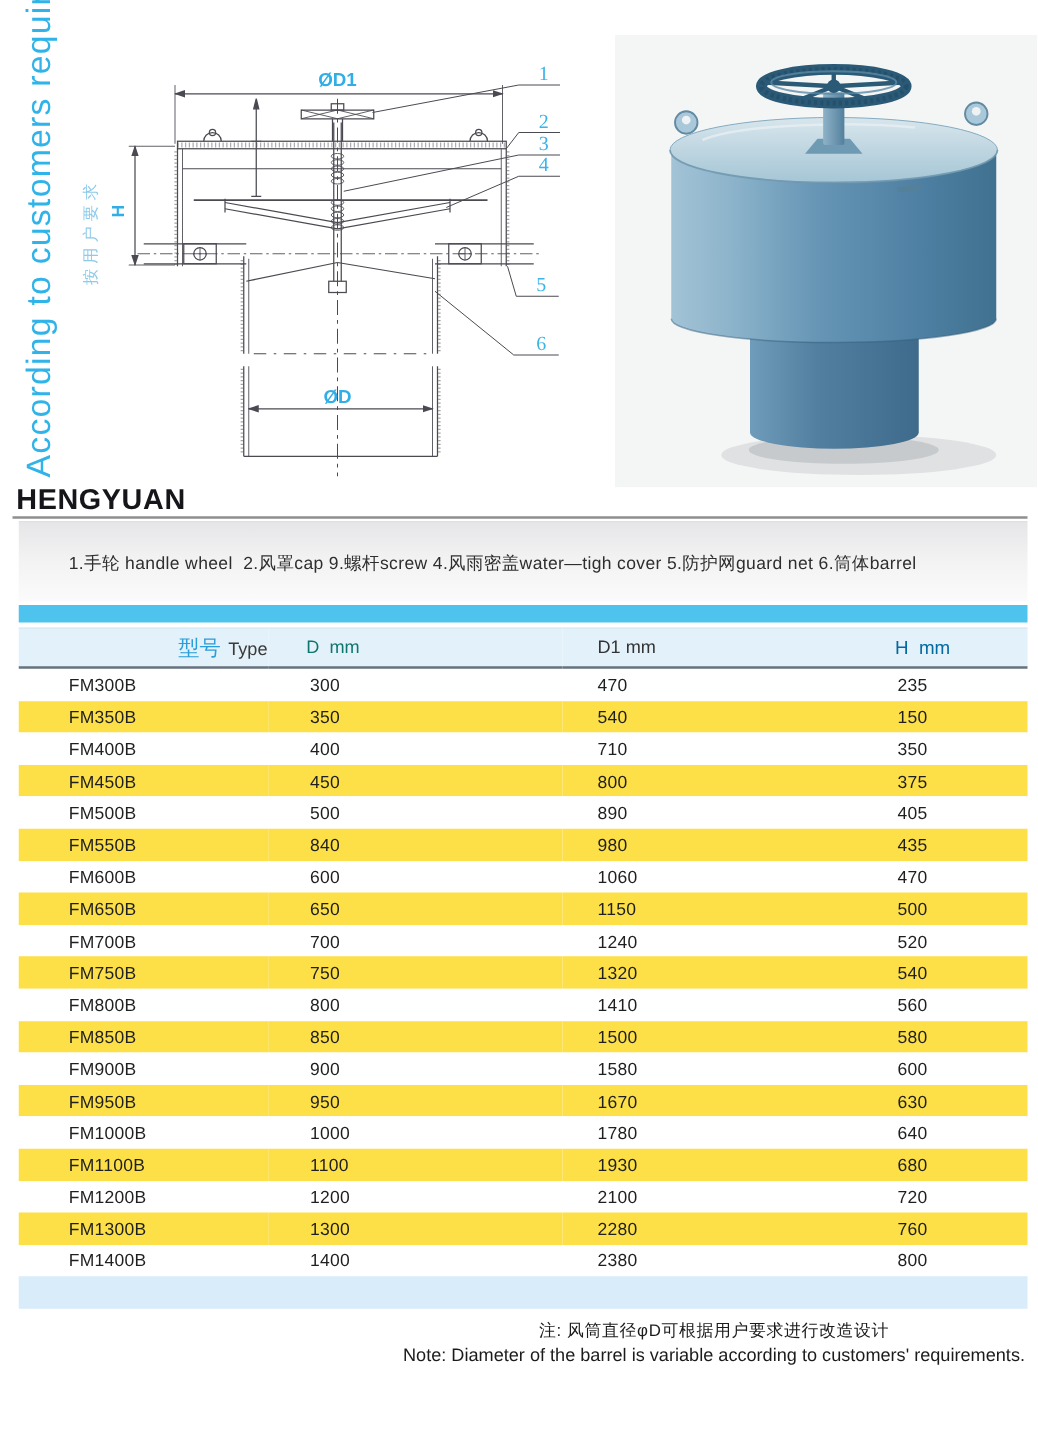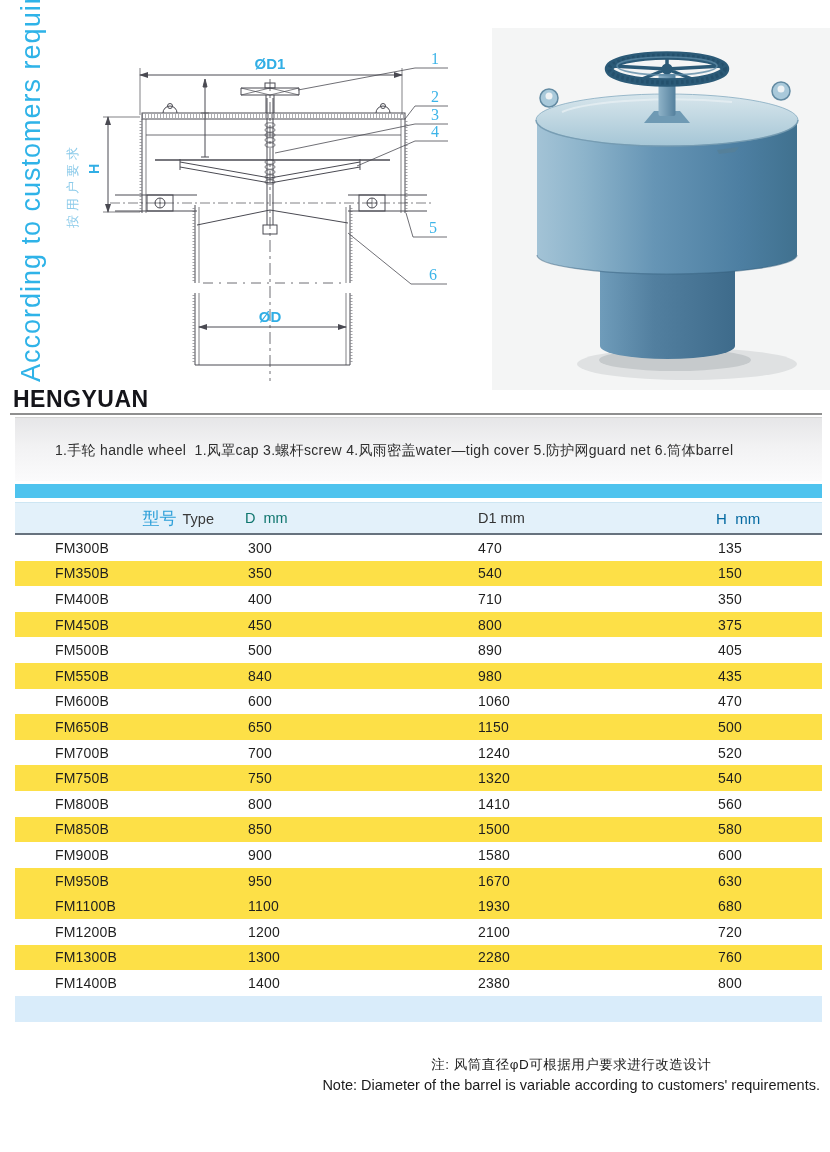--- a/index.html
+++ b/index.html
@@ -259,21 +259,21 @@
       <path d="M175,41 L120,38 M175,41 L230,38 M175,41 L150,51 M175,41 L200,51 M175,41 L175,28" stroke="#2b5a77" stroke-width="3.5" fill="none"></path>
       <circle cx="175" cy="41" r="5.5" fill="#2b5a77"></circle>
       <ellipse cx="175" cy="38" rx="50" ry="9" fill="none" stroke="#5d89a5" stroke-width="1.6" opacity="0.8"></ellipse>
     </svg>
   </div>
 
   <h1 class="brand-title">HENGYUAN</h1>
   <div class="brand-rule"></div>
 
   <div class="legend-box">
-    <div class="legend-text">1.手轮 handle wheel  1.风罩cap 3.螺杆screw 4.风雨密盖water—tigh cover 5.防护网guard net 6.筒体barrel</div>
+    <div class="legend-text">1.手轮 handle wheel  2.风罩cap 9.螺杆screw 4.风雨密盖water—tigh cover 5.防护网guard net 6.筒体barrel</div>
   </div>
 
   <div class="accent-bar"></div>
 
   <table class="spec-table">
     <colgroup>
         <col class="c1">
         <col class="c2">
         <col class="c3">
         <col class="c4">
@@ -285,21 +285,21 @@
         <th class="h-d1">D1 mm</th>
         <th class="h-h">H  mm</th>
       </tr>
     </thead>
     <tbody>
 
         <tr>
           <td class="c-type">FM300B</td>
           <td class="c-d">300</td>
           <td class="c-d1">470</td>
-          <td class="c-h">135</td>
+          <td class="c-h">235</td>
         </tr>
 
         <tr class="alt">
           <td class="c-type">FM350B</td>
           <td class="c-d">350</td>
           <td class="c-d1">540</td>
           <td class="c-h">150</td>
         </tr>
 
         <tr>
@@ -379,20 +379,26 @@
           <td class="c-h">600</td>
         </tr>
 
         <tr class="alt">
           <td class="c-type">FM950B</td>
           <td class="c-d">950</td>
           <td class="c-d1">1670</td>
           <td class="c-h">630</td>
         </tr>
 
+        <tr>
+          <td class="c-type">FM1000B</td>
+          <td class="c-d">1000</td>
+          <td class="c-d1">1780</td>
+          <td class="c-h">640</td>
+        </tr>
 
         <tr class="alt">
           <td class="c-type">FM1100B</td>
           <td class="c-d">1100</td>
           <td class="c-d1">1930</td>
           <td class="c-h">680</td>
         </tr>
 
         <tr>
           <td class="c-type">FM1200B</td>

